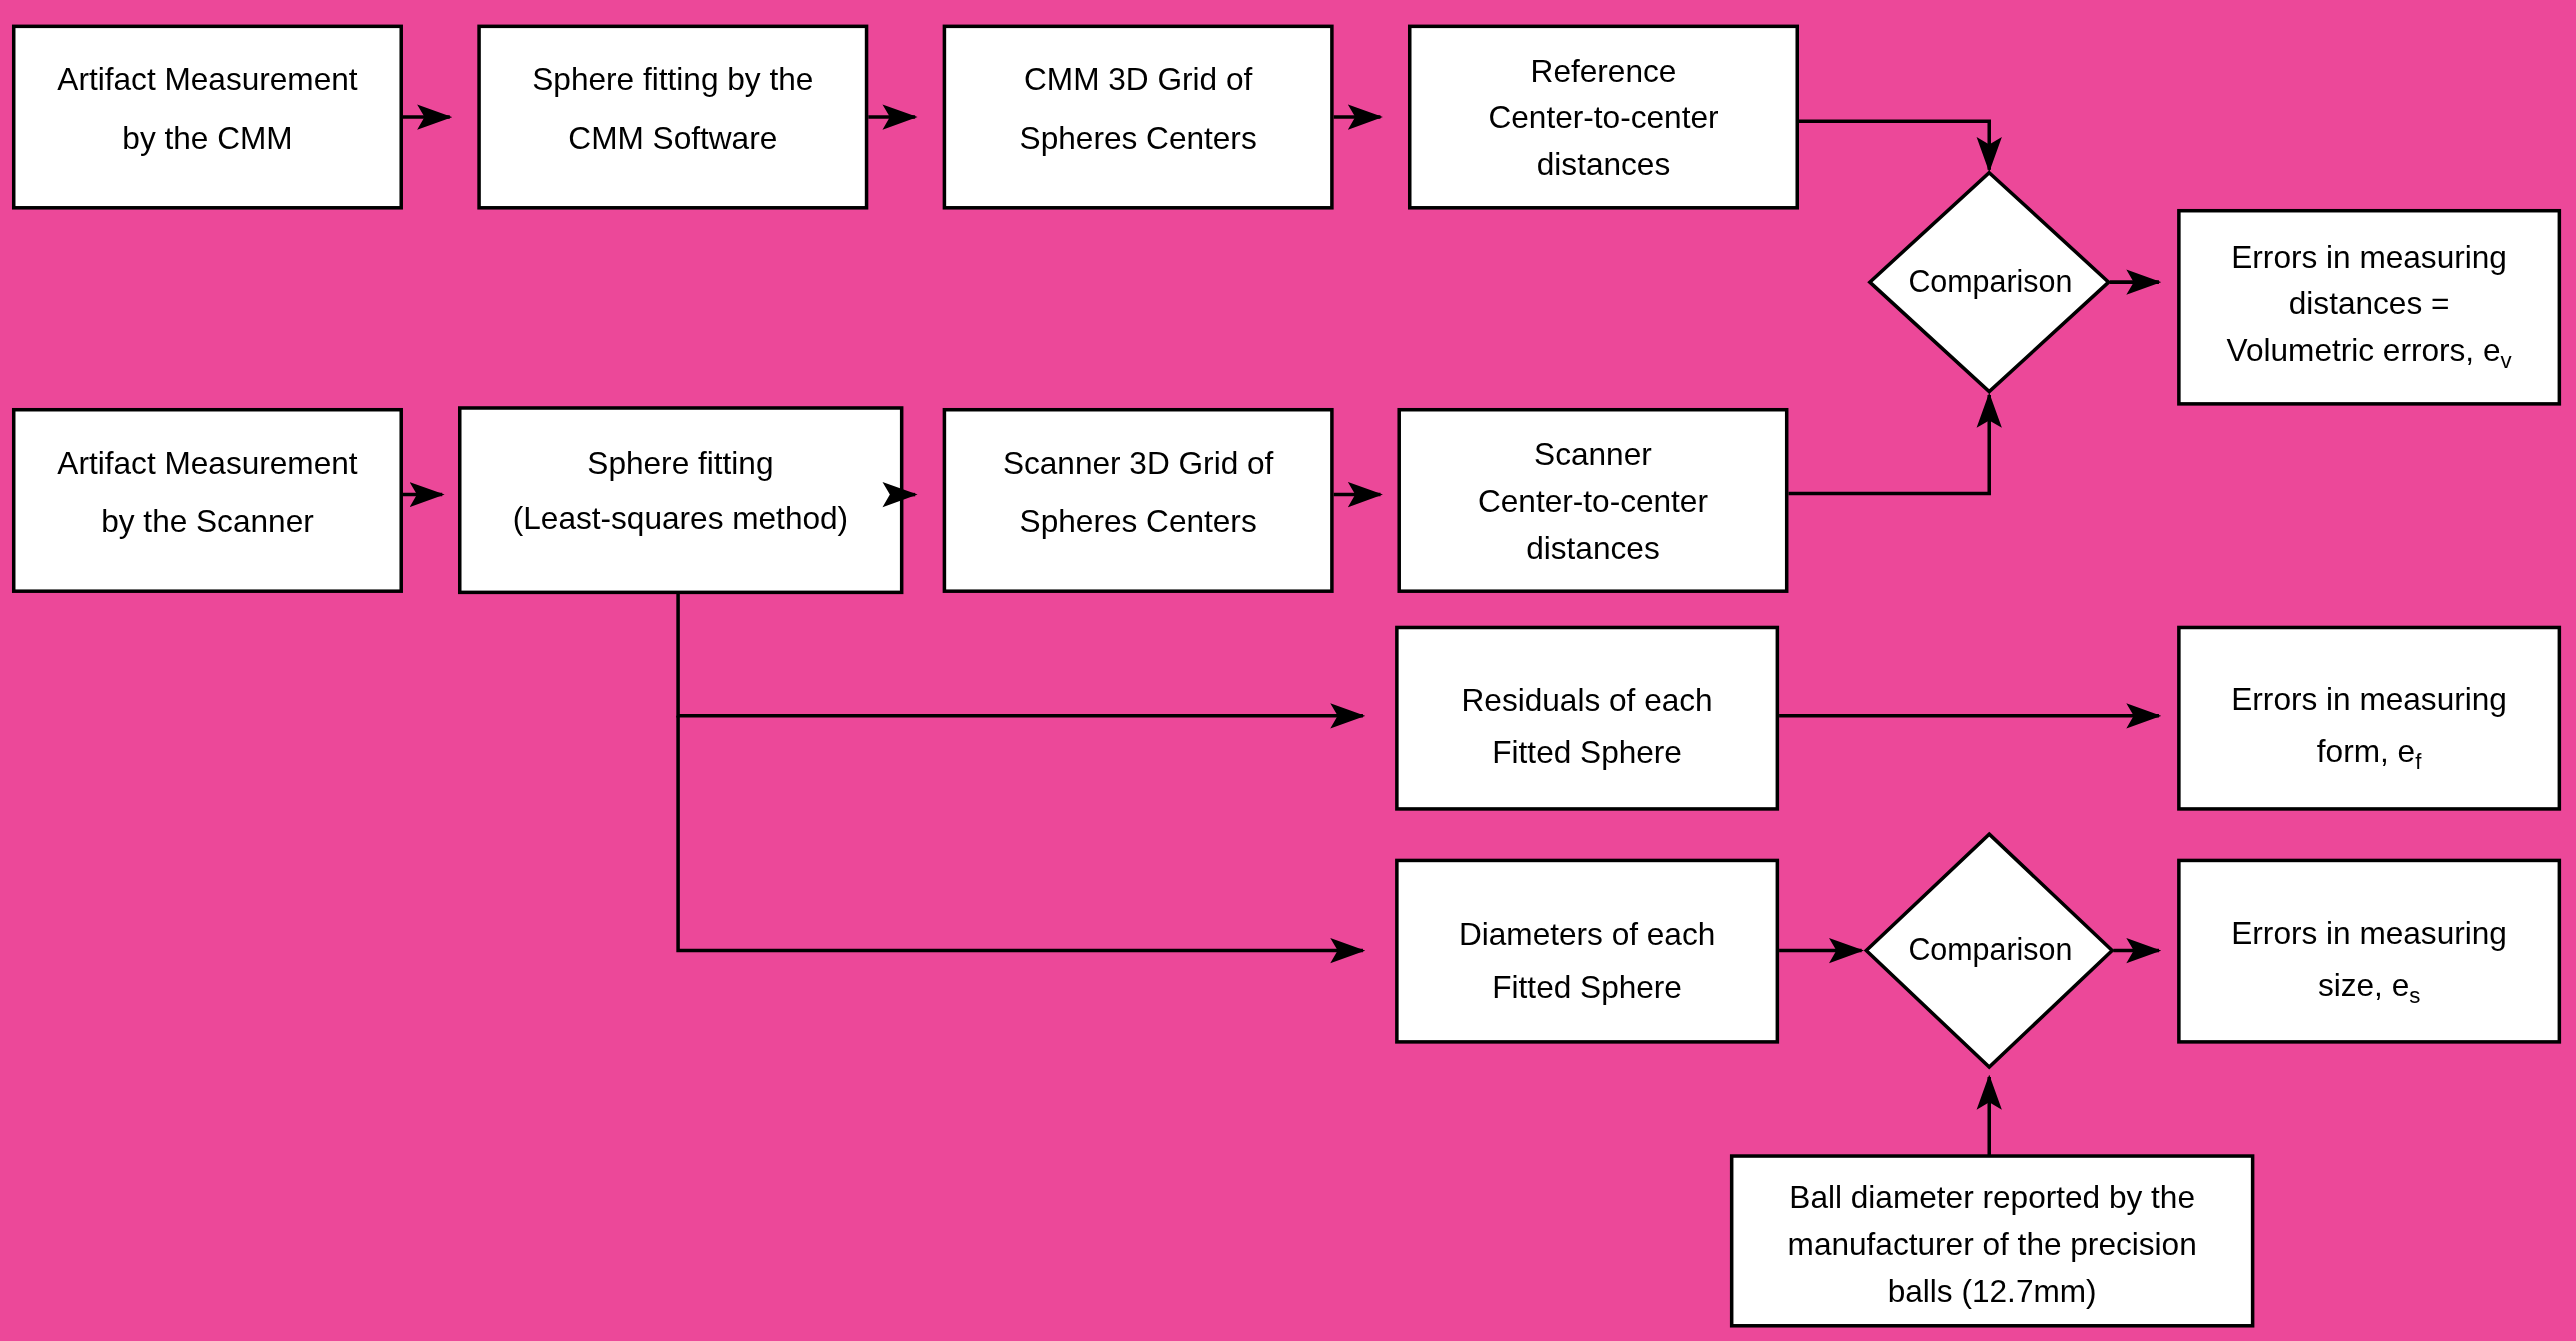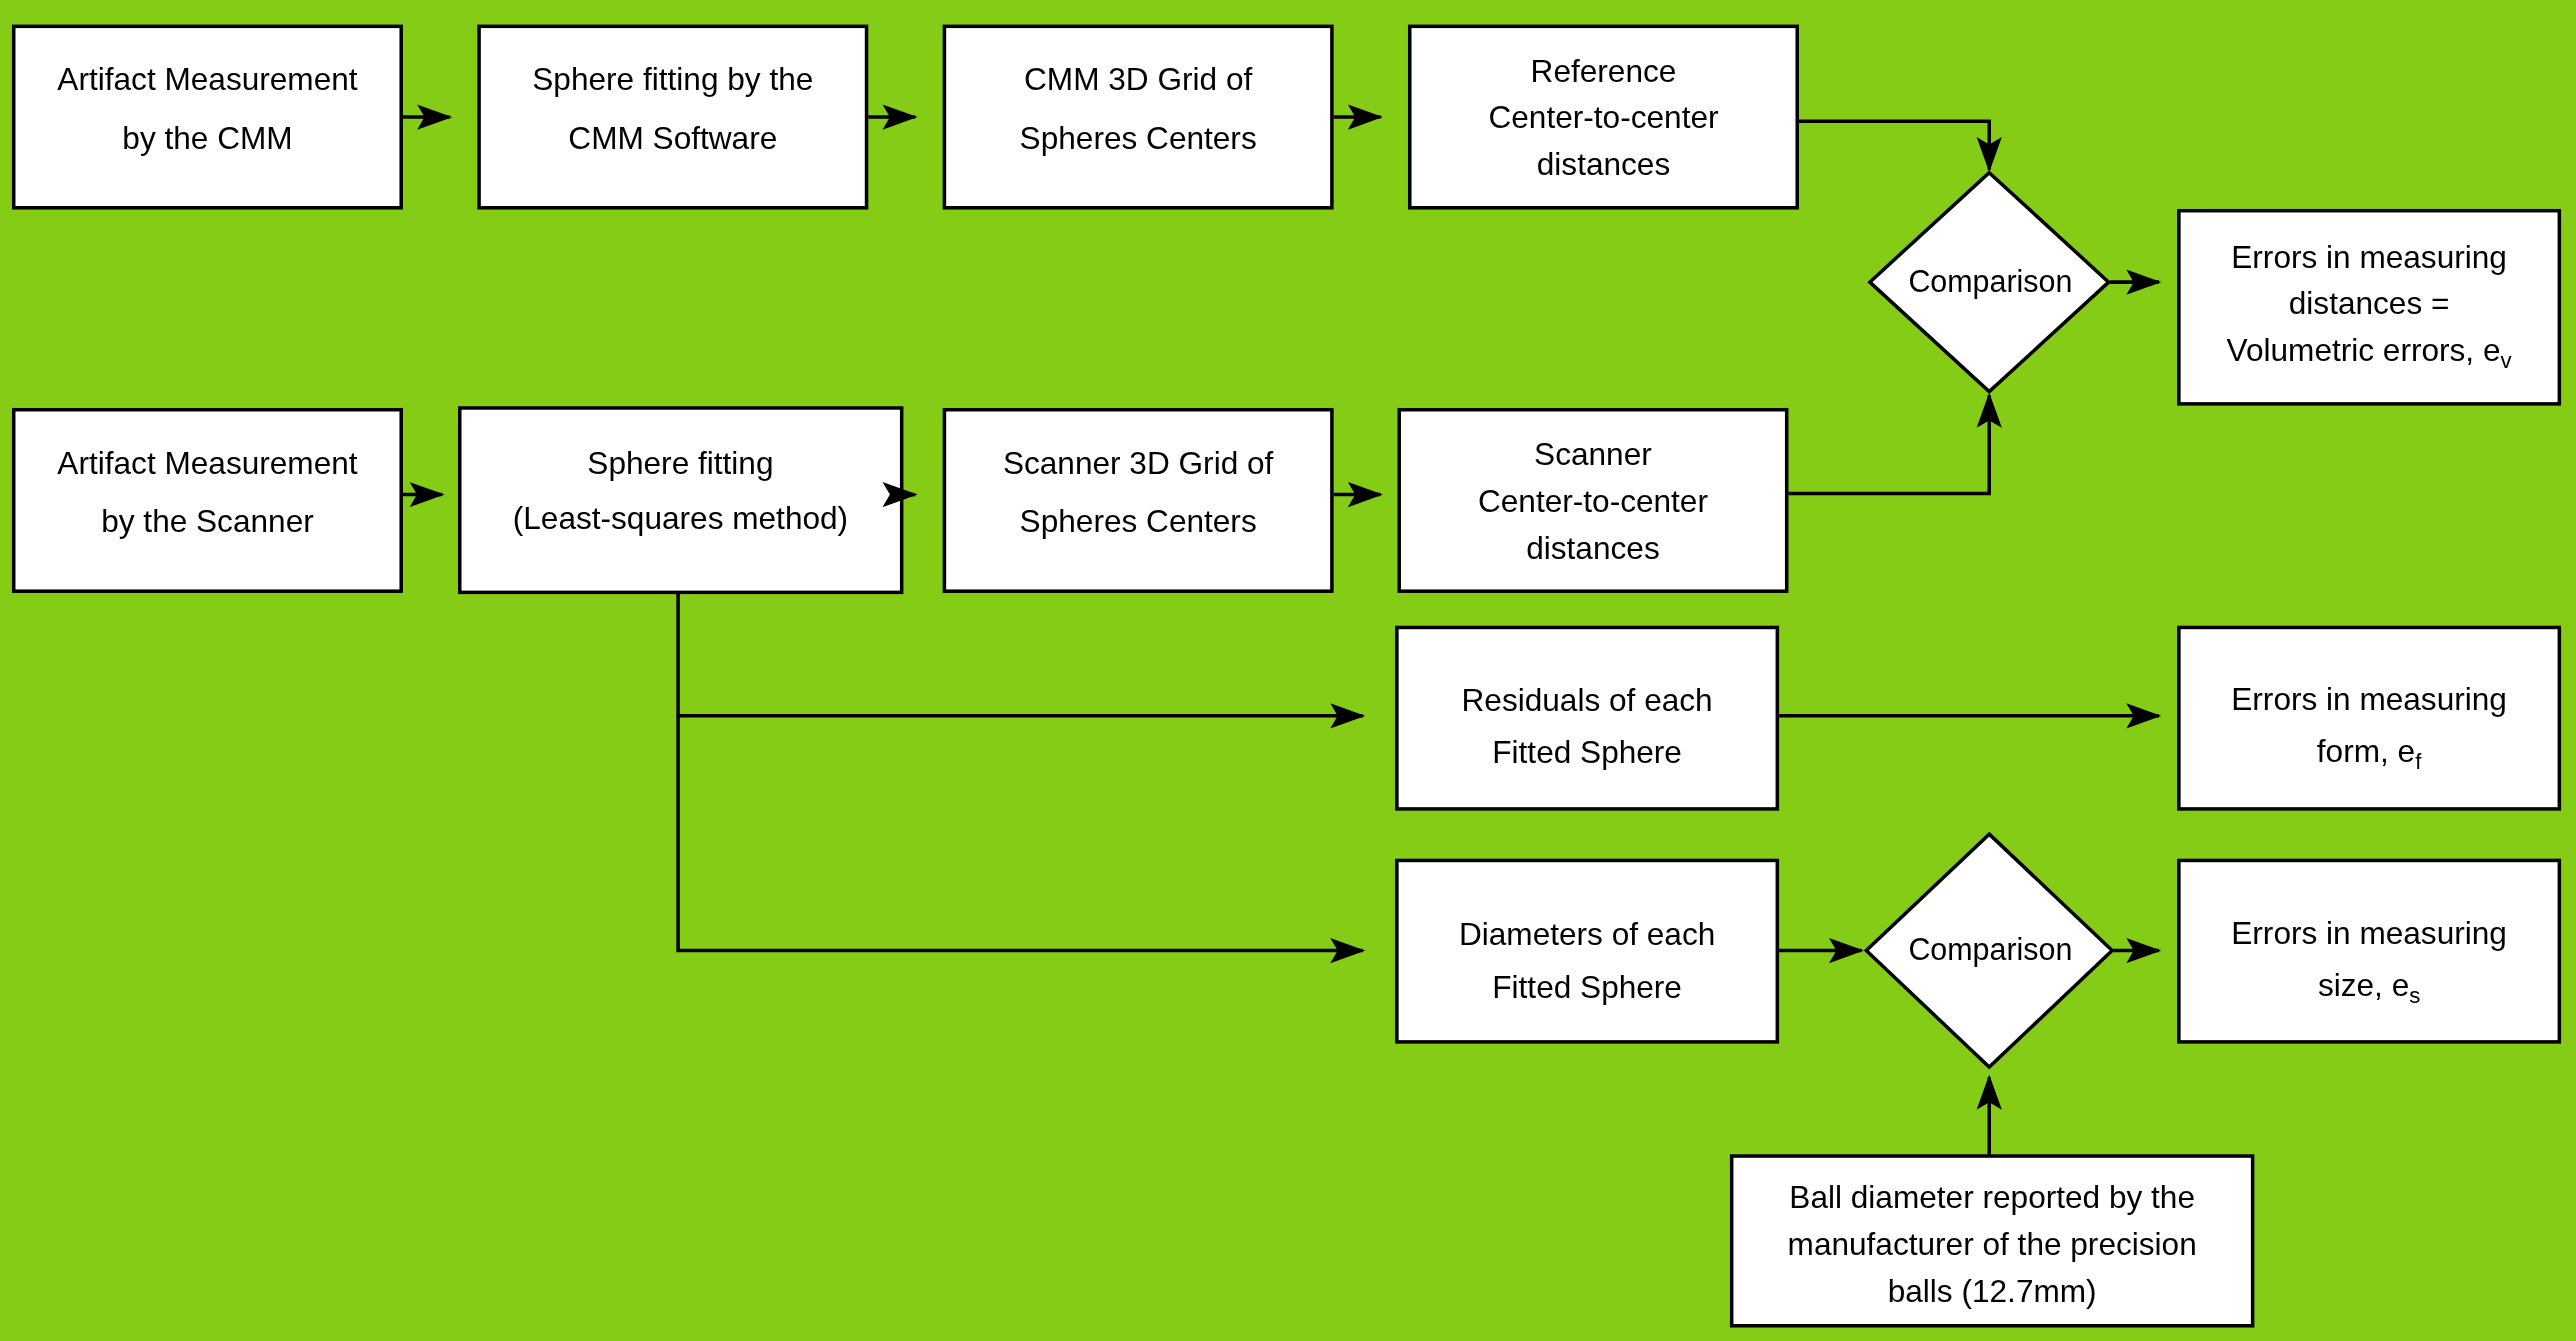--- a/index.html
+++ b/index.html
@@ -10,21 +10,21 @@
   body {
     width: 2576px;
     height: 1341px;
     font-family: "Liberation Sans", sans-serif;
     overflow: hidden;
   }
   #flowchart-root {
     position: relative;
     width: 2576px;
     height: 1341px;
-    background: #84cc16;
+    background: #ec4899;
   }
   svg.diagram {
     position: absolute;
     top: 0;
     left: 0;
     width: 2576px;
     height: 1341px;
     display: block;
   }
   .node-box {

